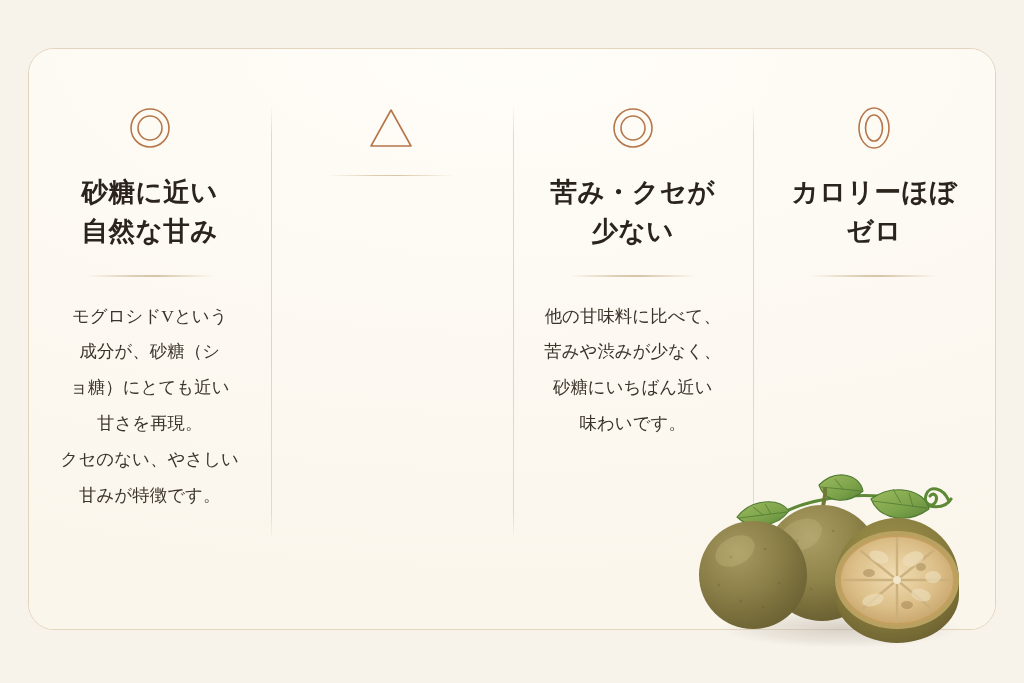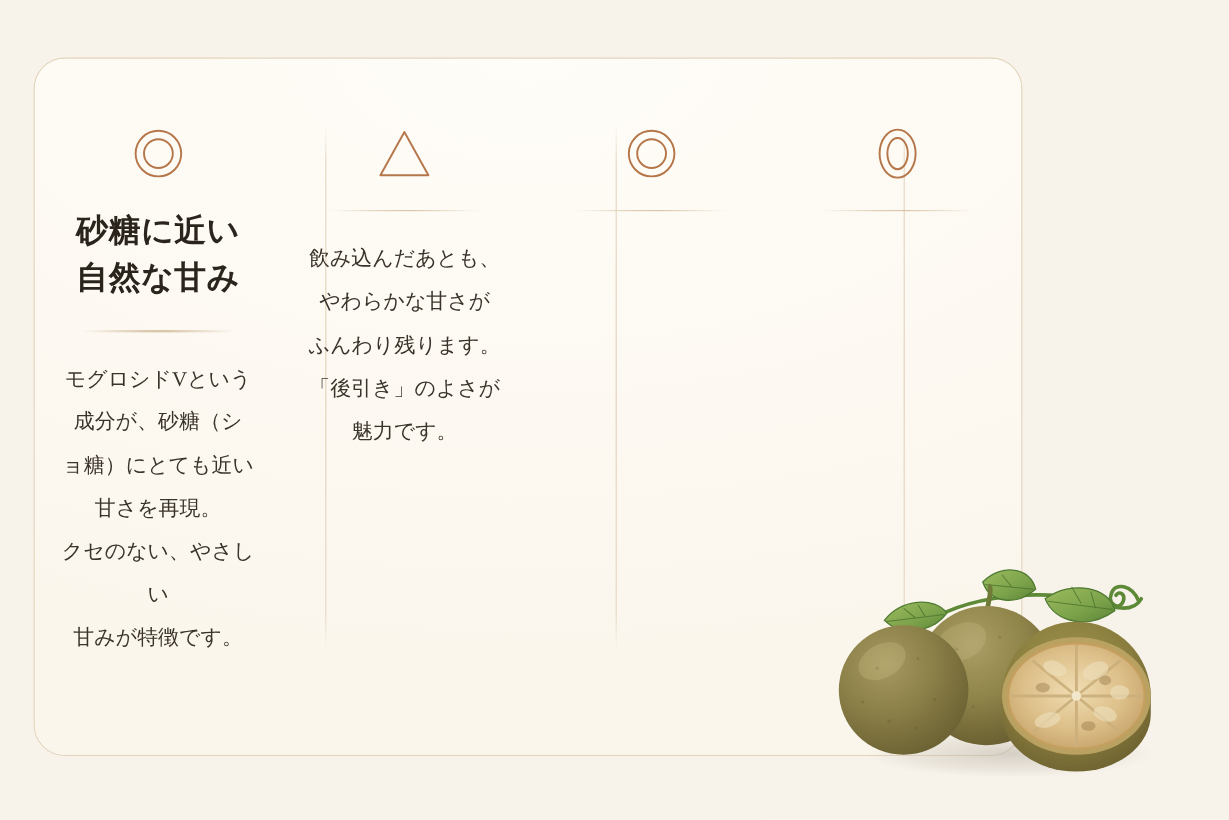--- a/index.html
+++ b/index.html
@@ -21,21 +21,21 @@
     width: 1024px;
     height: 683px;
     background: #f8f3ea;
   }
 
   
   .card {
     position: absolute;
     left: 28px;
     top: 48px;
-    width: 824px;
+    width: 968px;
     height: 582px;
     box-sizing: border-box;
     border: 1.4px solid #e3d4bd;
     border-radius: 26px;
     background: #fdfaf4;
     overflow: hidden;
   }
 
   
   .card-wash {
@@ -168,44 +168,47 @@
 甘みが特徴です。</p>
       </div>
 
       <div class="col">
         <div class="icon">
           <svg width="46" height="42" viewBox="0 0 46 42" aria-hidden="true">
             <polygon points="23,3 43,39 3,39" fill="none" stroke="#B5764A" stroke-width="1.6" stroke-linejoin="round"></polygon>
           </svg>
         </div>
         <div class="title-rule"></div>
-        <p class="body-copy">飲み込んだあとも、
-やわらかな甘さが
-ふんわり残ります。
-「後引き」のよさが
-魅力です。</p>
       </div>
 
       <div class="col">
         <div class="icon">
           <svg width="44" height="44" viewBox="0 0 44 44" aria-hidden="true">
             <circle cx="22" cy="22" r="19" fill="none" stroke="#B5764A" stroke-width="1.6"></circle>
             <circle cx="22" cy="22" r="12" fill="none" stroke="#B5764A" stroke-width="1.6"></circle>
           </svg>
         </div>
+        <h3 class="title">苦み・クセが
+少ない</h3>
         <div class="title-rule"></div>
+        <p class="body-copy">他の甘味料に比べて、
+苦みや渋みが少なく、
+砂糖にいちばん近い
+味わいです。</p>
       </div>
 
       <div class="col">
         <div class="icon">
           <svg width="40" height="46" viewBox="0 0 40 46" aria-hidden="true">
             <ellipse cx="20" cy="23" rx="15" ry="20" fill="none" stroke="#B5764A" stroke-width="1.6"></ellipse>
             <ellipse cx="20" cy="23" rx="8.5" ry="13" fill="none" stroke="#B5764A" stroke-width="1.6"></ellipse>
           </svg>
         </div>
+        <h3 class="title">カロリーほぼ
+ゼロ</h3>
         <div class="title-rule"></div>
       </div>
 
     </div>
   </div>
 
   <div class="fruit">
     <svg width="290" height="200" viewBox="0 0 290 200" aria-hidden="true">
       <defs>
         <radialGradient id="skinA" cx="36%" cy="30%" r="72%">

